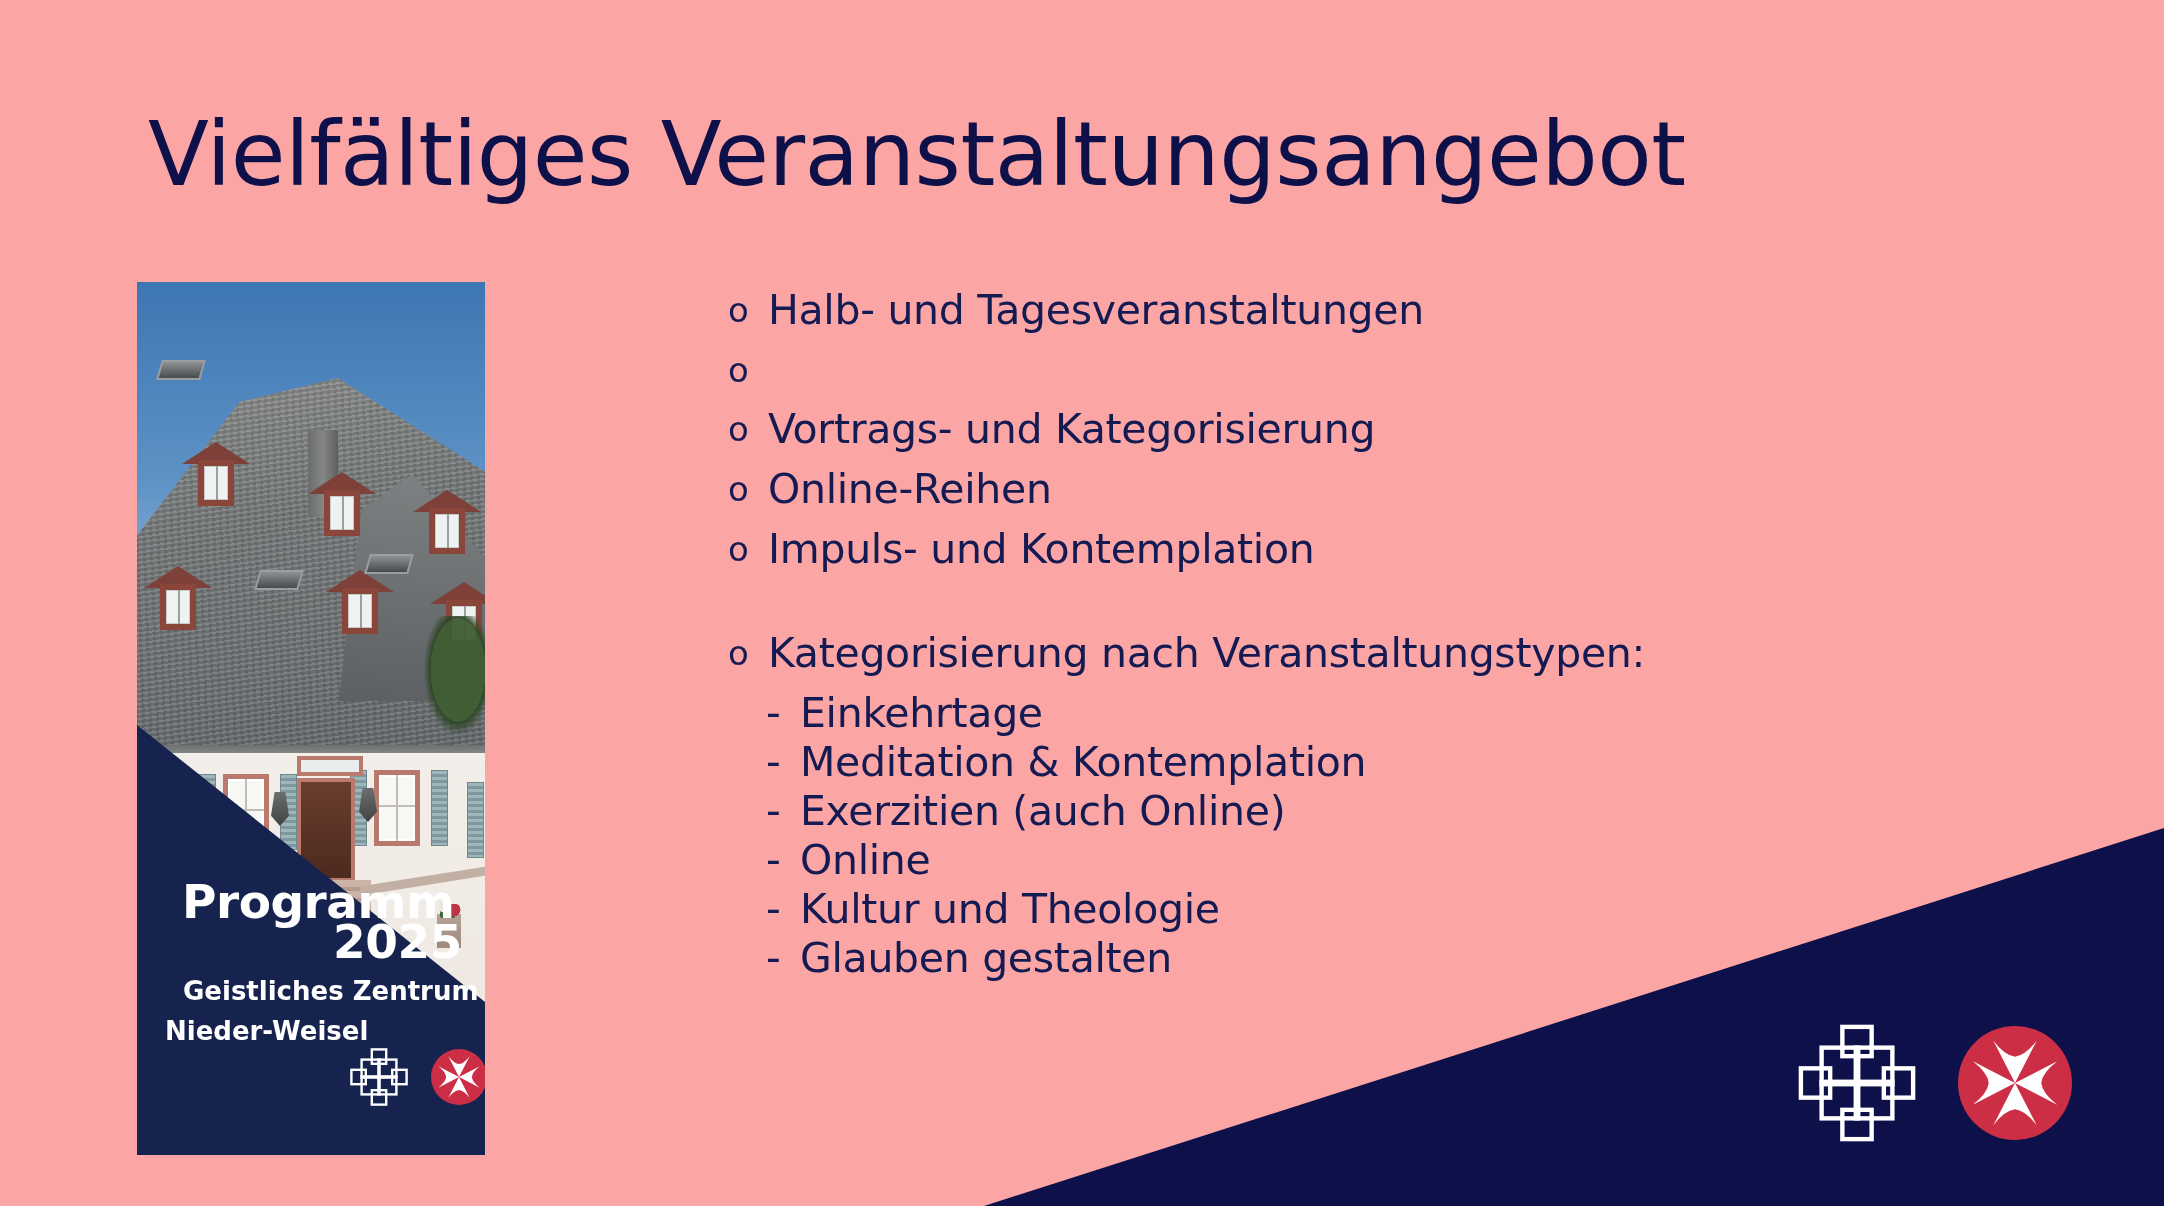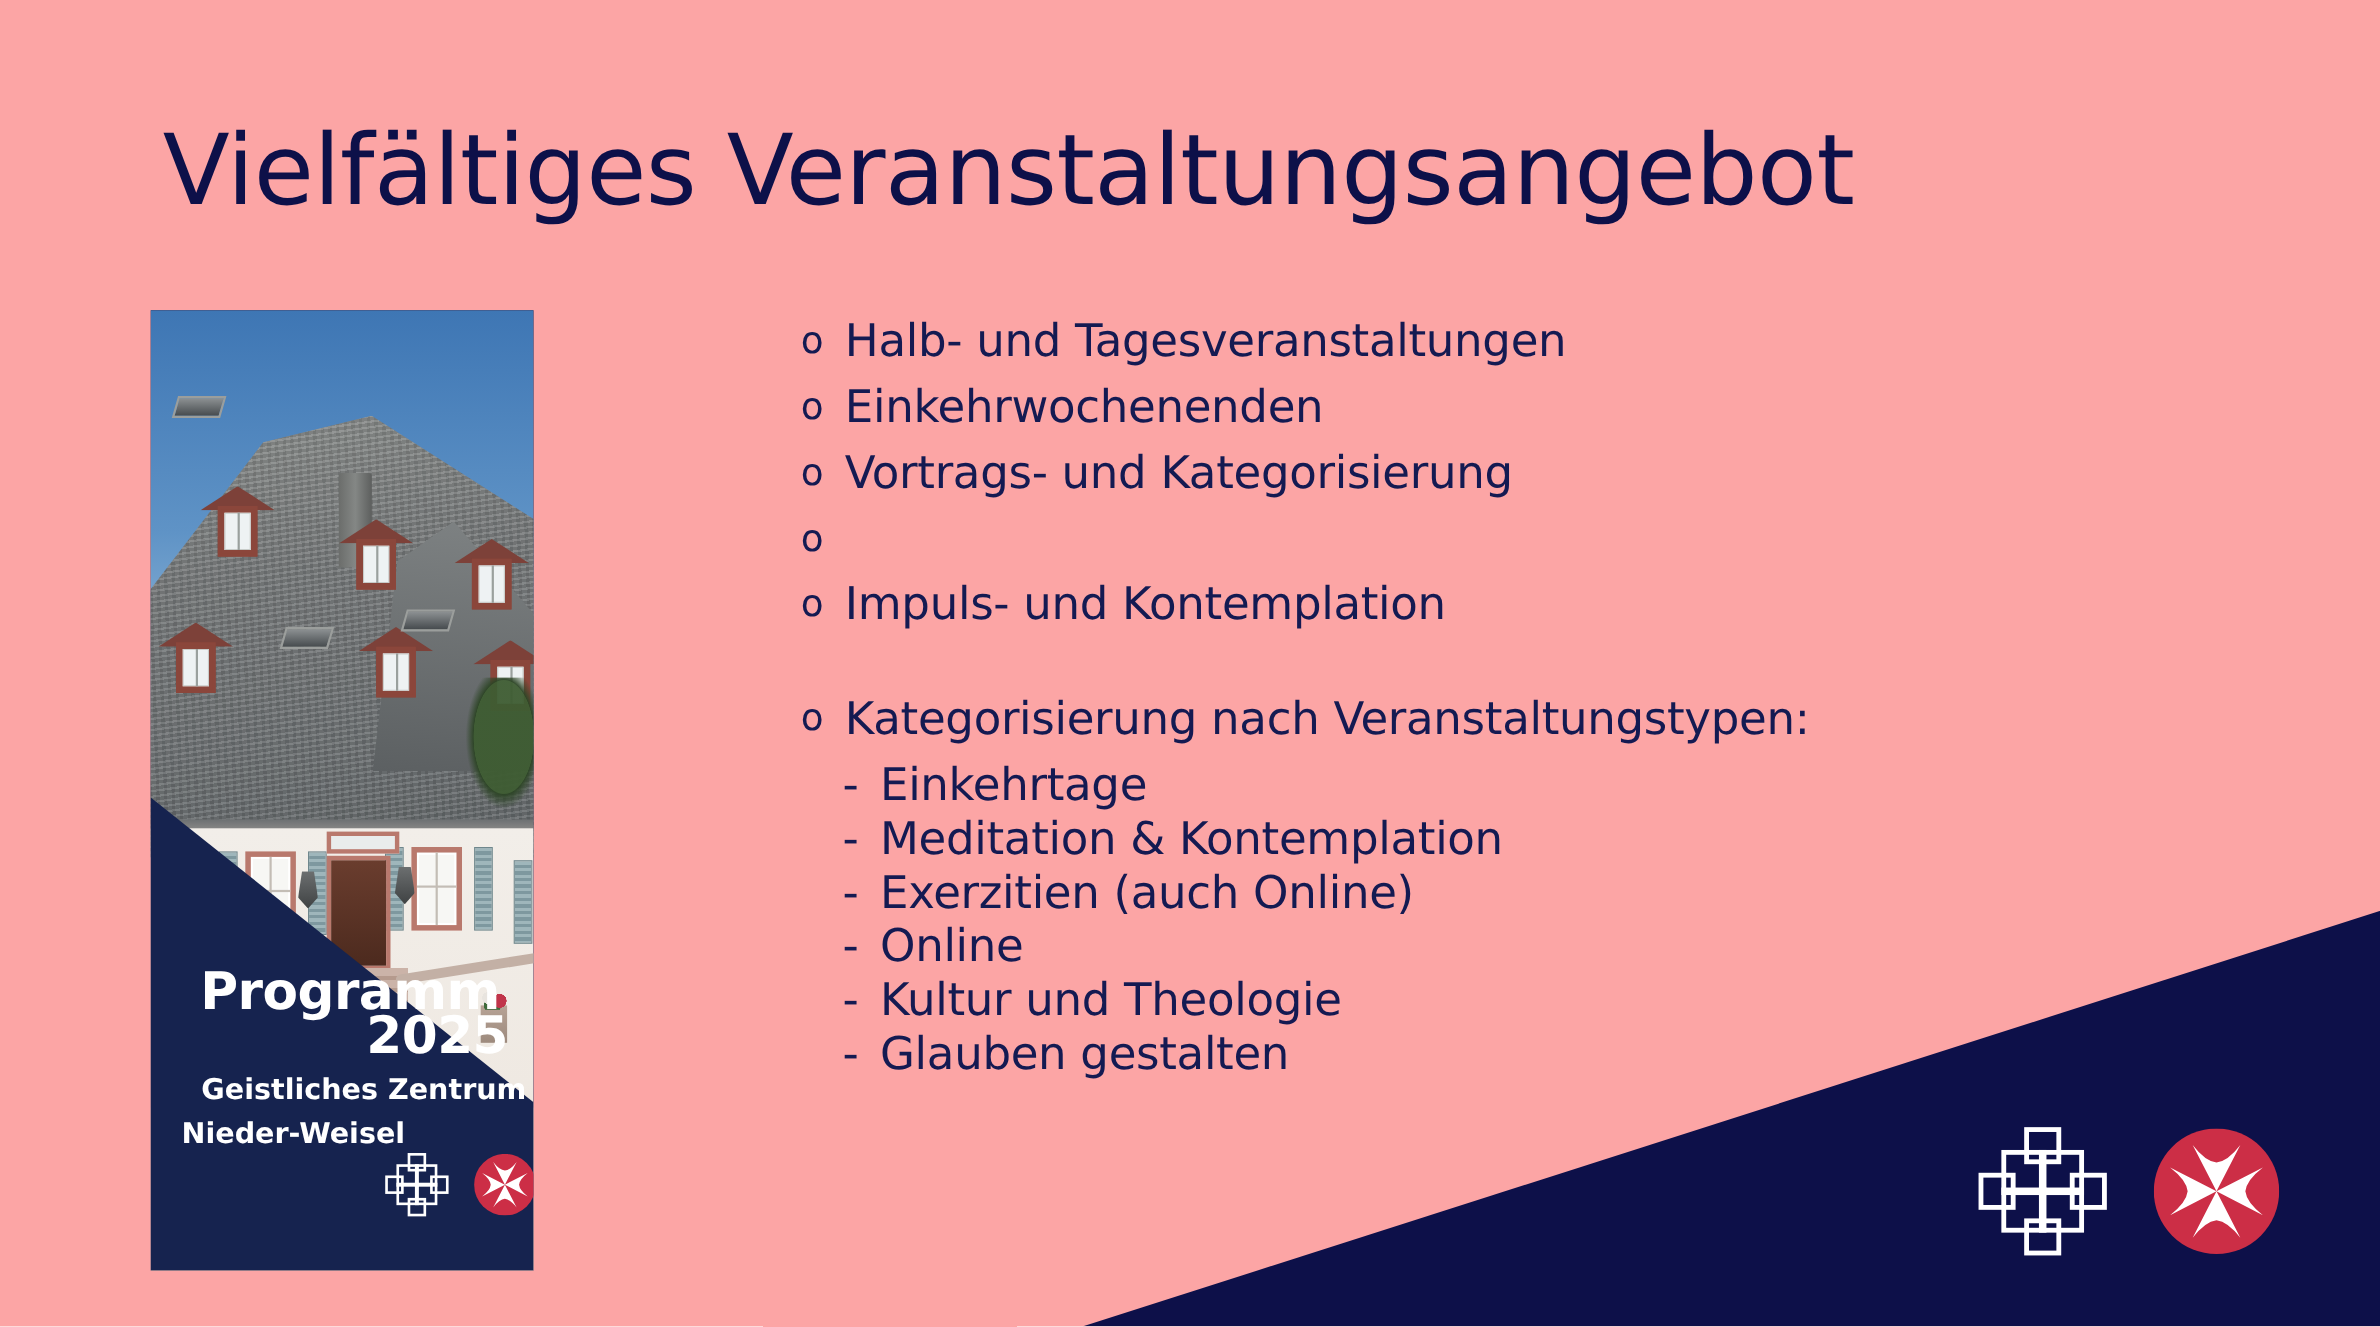--- a/index.html
+++ b/index.html
@@ -412,28 +412,28 @@
   </div>
 
   <div id="bullet-list">
 
     <div class="bl-row">
       <span class="bl-marker">o</span>
       <span class="bl-text">Halb- und Tagesveranstaltungen</span>
     </div>
     <div class="bl-row">
       <span class="bl-marker">o</span>
-      <span class="bl-text">Einkehrwochenenden</span>
     </div>
     <div class="bl-row">
       <span class="bl-marker">o</span>
       <span class="bl-text">Vortrags- und Kategorisierung</span>
     </div>
     <div class="bl-row">
       <span class="bl-marker">o</span>
+      <span class="bl-text">Online-Reihen</span>
     </div>
     <div class="bl-row">
       <span class="bl-marker">o</span>
       <span class="bl-text">Impuls- und Kontemplation</span>
     </div>
 
     <div class="bl-gap"></div>
 
     <div class="bl-row">
       <span class="bl-marker">o</span>

